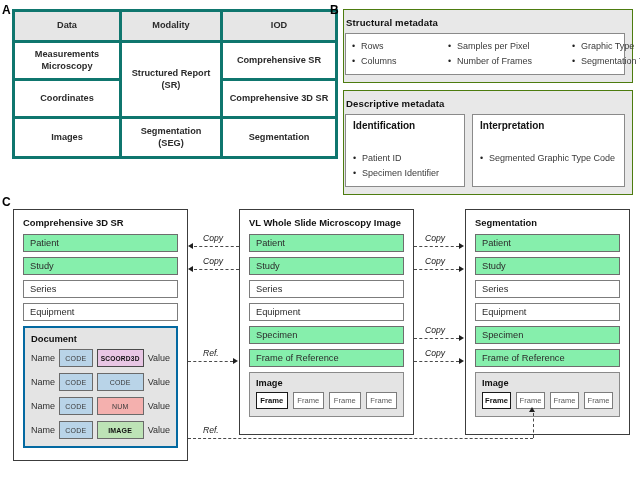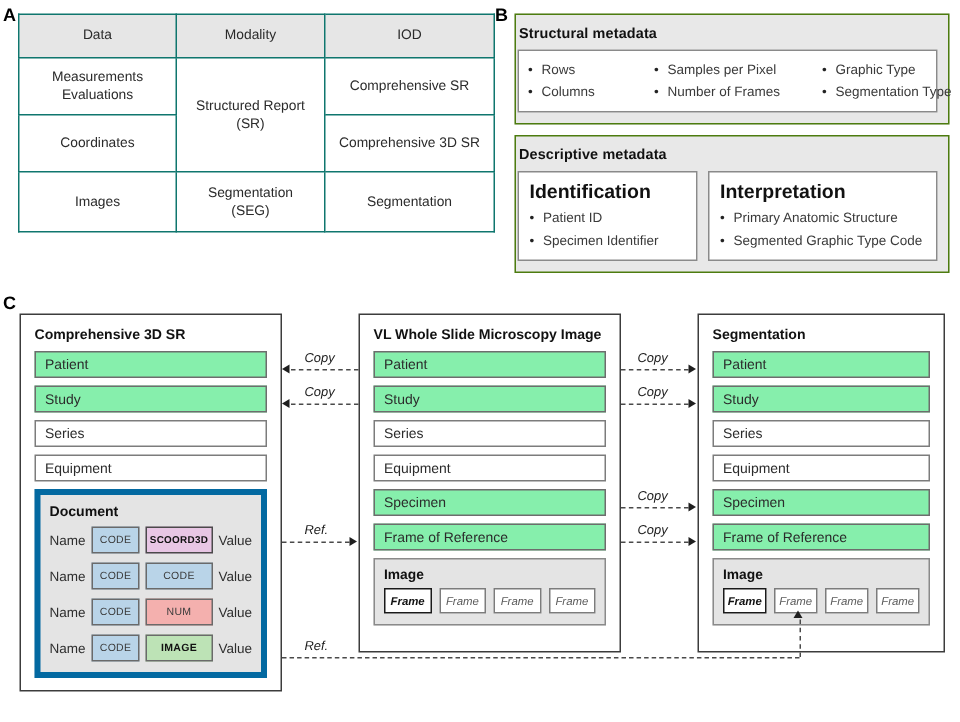--- a/index.html
+++ b/index.html
@@ -22,23 +22,23 @@
 
   
   #panelA{position:absolute;left:12px;top:9px;width:302px;}
   table.iod{
     border-collapse:collapse;
     width:302px;
     table-layout:fixed;
     border:1px solid #6e6e6e;
   }
   table.iod th, table.iod td{
-    border:1px solid #0f766e;
+    border:3px solid #0f766e;
     font-size:9.2px;
-    font-weight:normal;
+    font-weight:bold;
     text-align:center;
     color:#2b2b2b;
     padding:3px 2px;
     line-height:1.25;
   }
   table.iod th{background:#e6e6e6;height:22px;}
   table.iod td{background:#ffffff;}
   .col1{width:100px;}
   .col2{width:94px;}
   .col3{width:108px;}
@@ -54,38 +54,38 @@
     margin-bottom:7px;
   }
   .meta-title{
     font-size:9.6px;font-weight:bold;color:#111;
     margin:1px 0 5px 1px;letter-spacing:.1px;
   }
   .meta-inner{
     background:#ffffff;border:1px solid #8a8a8a;
     padding:5px 6px;
   }
-  .bul-grid{display:flex;gap:0;}
+  .bul-grid{display:flex;gap:12px;}
   .bul-col{flex:0 0 auto;}
   .bcol-a{width:84px;}
   .bcol-b{width:112px;}
   .bcol-c{width:auto;}
   .bul{
     font-size:9px;color:#3a3a3a;line-height:1.65;
     white-space:nowrap;
   }
   .bul .dot{display:inline-block;width:9px;color:#222;font-size:9px;}
   .sub-row{display:flex;gap:7px;}
   .sub-card{
     background:#ffffff;border:1px solid #8a8a8a;
     padding:5px 7px 6px 7px;
   }
   .sub-a{width:104px;}
   .sub-b{flex:1;}
-  .sub-title{font-size:13px;font-weight:bold;color:#111;margin-bottom:3px;}
+  .sub-title{font-size:10px;font-weight:bold;color:#111;margin-bottom:20px;}
 
   
   #panelC{position:absolute;left:0;top:195px;width:640px;height:286px;}
   .iodbox{
     position:absolute;top:14px;
     border:1.4px solid #3c3c3c;
     background:#ffffff;
     box-sizing:border-box;
   }
   #box-sr{left:13px;width:175px;height:252px;}
@@ -114,29 +114,28 @@
     padding:5px 6px 7px 6px;
     box-sizing:border-box;
   }
   .imgsec-title{font-size:9.2px;font-weight:bold;color:#111;margin-bottom:4px;}
   .frames{display:flex;gap:5px;}
   .frame{
     flex:1;height:17px;border:1px solid #7c7c7c;background:#fff;
     font-size:7.6px;color:#5a5a5a;
     display:flex;align-items:center;justify-content:center;
     box-sizing:border-box;
-    font-style:italic;
   }
   .frame.bold{border:1.8px solid #1a1a1a;color:#111;font-weight:bold;}
 
   
   .docsec{
     margin:2px 9px 0 9px;
     background:#e4e4e4;
-    border:4px solid #0369a1;
+    border:2px solid #0369a1;
     padding:5px 6px 6px 6px;
     box-sizing:border-box;
   }
   .doc-title{font-size:9.4px;font-weight:bold;color:#111;margin-bottom:4px;}
   .docrow{
     display:flex;align-items:center;gap:4px;margin-bottom:4px;height:20px;
   }
   .docrow:last-child{margin-bottom:0;}
   .dlabel{font-size:9px;color:#2e2e2e;}
   .vtype{
@@ -193,21 +192,21 @@
       <tr>
         <th class="col1">Data</th>
         <th class="col2">Modality</th>
         <th class="col3">IOD</th>
       </tr>
     </thead>
     <tbody>
       <tr class="rh">
         <td>
           <span>Measurements</span><br>
-          <span>Evaluations</span>
+          <span>Microscopy</span>
         </td>
         <td rowspan="2">
           <span>Structured Report</span><br>
           <span>(SR)</span>
         </td>
         <td>Comprehensive SR</td>
       </tr>
       <tr class="rh">
         <td>Coordinates</td>
         <td>Comprehensive 3D SR</td>
@@ -251,21 +250,20 @@
   <div class="meta-card">
     <div class="meta-title">Descriptive metadata</div>
     <div class="sub-row">
       <div class="sub-card sub-a">
         <div class="sub-title">Identification</div>
         <div class="bul"><span class="dot">•</span><span>Patient ID</span></div>
         <div class="bul"><span class="dot">•</span><span>Specimen Identifier</span></div>
       </div>
       <div class="sub-card sub-b">
         <div class="sub-title">Interpretation</div>
-        <div class="bul"><span class="dot">•</span><span>Primary Anatomic Structure</span></div>
         <div class="bul"><span class="dot">•</span><span>Segmented Graphic Type Code</span></div>
       </div>
     </div>
   </div>
 
 </div>
 
 <div class="panel-letter" style="left:2px;top:196px;">C</div>
 
 <div id="panelC">

